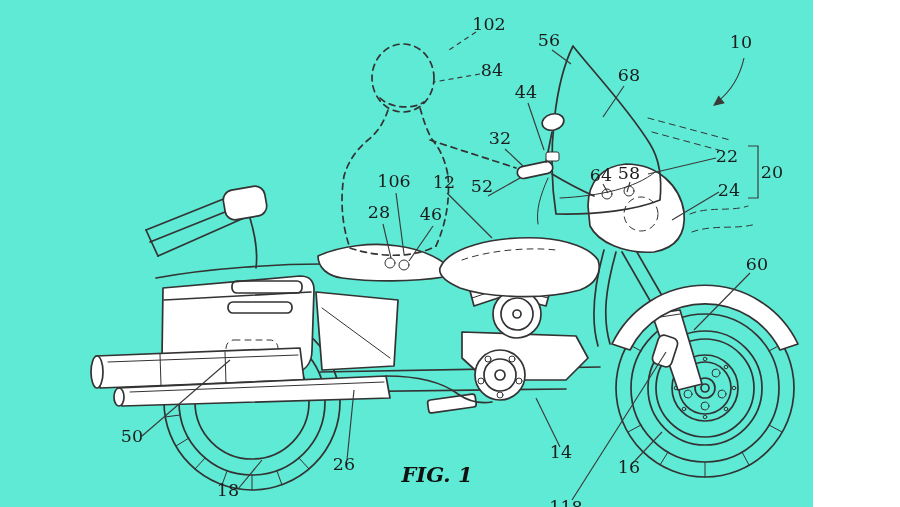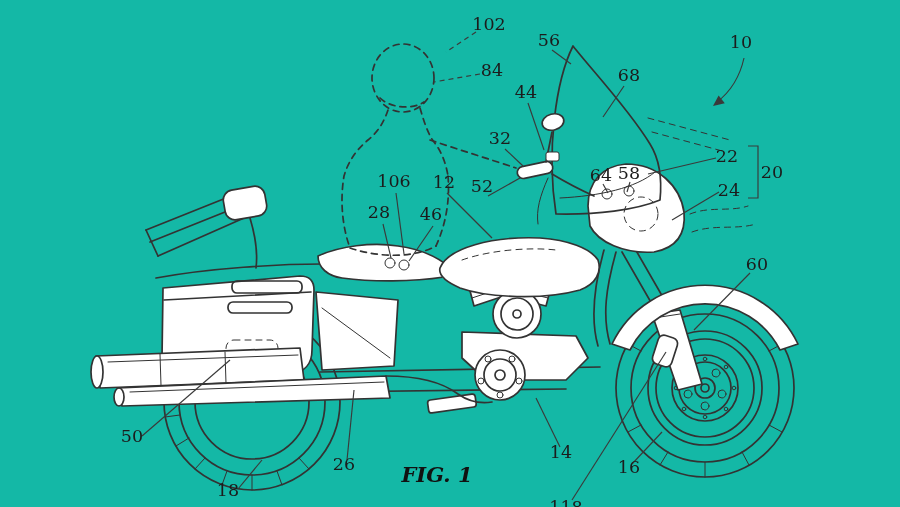--- a/index.html
+++ b/index.html
@@ -1,16 +1,16 @@
 <!DOCTYPE html>
 <html><head>
 <meta charset="utf-8">
 <style>
   html,body{margin:0;padding:0;background:#ffffff;}
-  .stage{position:relative;width:900px;height:507px;background:#14b8a6;overflow:hidden;
+  .stage{position:relative;width:813px;height:507px;background:#5eead4;overflow:hidden;
          font-family:"DejaVu Serif",serif;}
   svg{display:block;}
   .ln{fill:none;stroke:#333;stroke-width:1.7;stroke-linecap:round;stroke-linejoin:round;}
   .thin{stroke-width:1;}
   .wfill{fill:#fff;}
   .dash{stroke-dasharray:6 5;}
   .leader{fill:none;stroke:#3a3a3a;stroke-width:1.15;}
   .ldash{stroke-dasharray:5 4;}
   .num{font-family:"DejaVu Serif",serif;font-size:17.5px;fill:#1c1c1c;text-anchor:middle;}
   .cap{font-family:"DejaVu Serif",serif;font-size:21px;font-weight:bold;font-style:italic;

